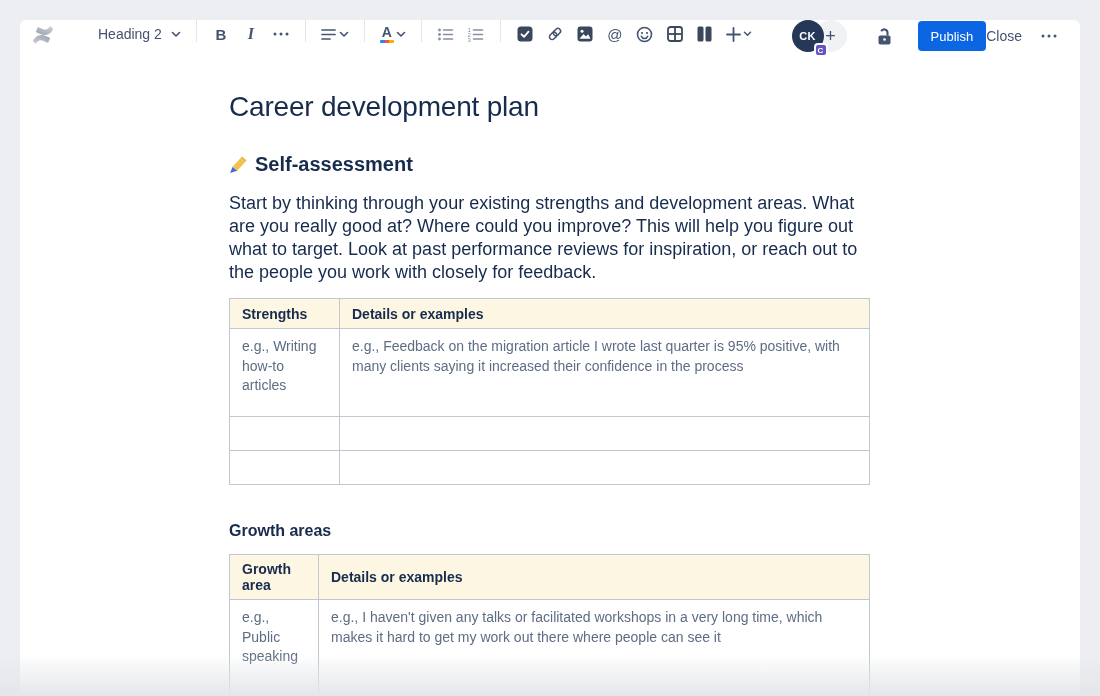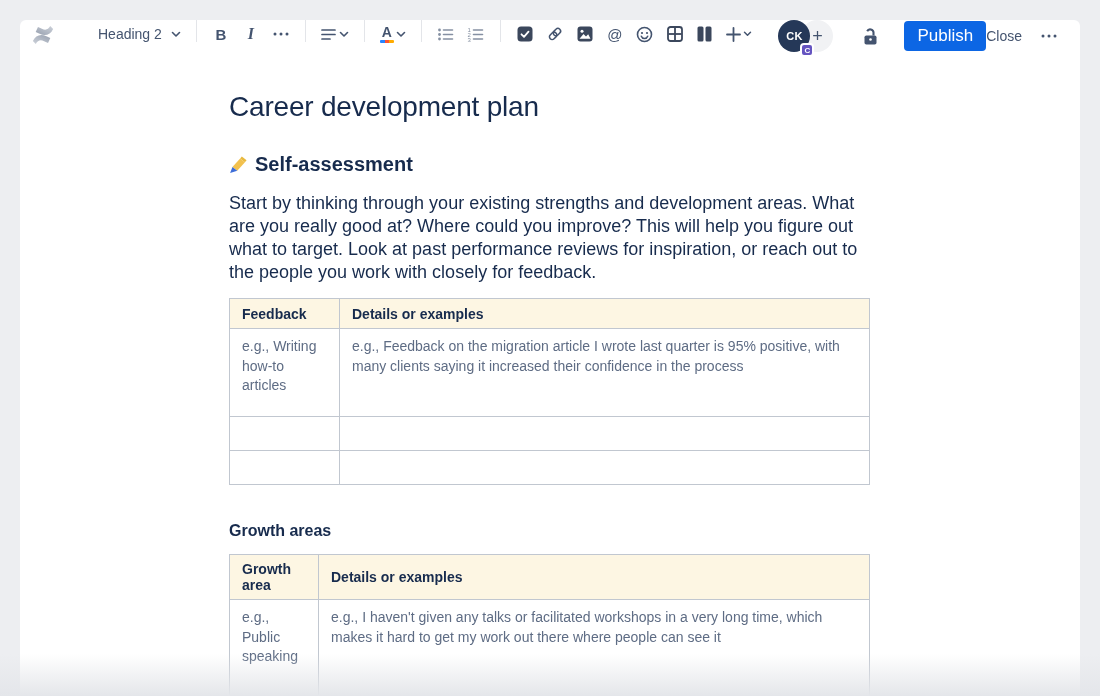--- a/index.html
+++ b/index.html
@@ -64,21 +64,21 @@
     width: 32px; height: 32px; border-radius: 50%;
     background: #F1F2F4; border: none; color: #44546F;
     font-size: 18px; font-weight: 400; line-height: 1;
     display: flex; align-items: center; justify-content: center;
     margin-left: -9px; z-index: 1; cursor: pointer;
   }
   .lock-btn { background: transparent; border: none; margin-right: 20px; cursor: pointer; display:flex; }
   .publish-btn {
     background: #0C66E4; color: #FFFFFF; border: none;
     height: 30px; padding: 0 13px; border-radius: 4px;
-    font-size: 17px; cursor: pointer; font-family: "Liberation Sans", sans-serif;
+    font-size: 13px; cursor: pointer; font-family: "Liberation Sans", sans-serif;
   }
   .close-btn {
     background: transparent; border: none; color: #44546F;
     font-size: 14px; cursor: pointer; font-family: "Liberation Sans", sans-serif;
   }
   .more-actions { margin-left: 14px; }
   
   .doc { width: 641px; margin-left: 209px; }
   .doc-title {
     margin-top: 22px; font-size: 28px; line-height: 34px;
@@ -314,21 +314,21 @@
     <p class="intro">Start by thinking through your existing strengths and development areas. What are you really good at? Where could you improve? This will help you figure out what to target. Look at past performance reviews for inspiration, or reach out to the people you work with closely for feedback.</p>
 
 
     <table class="doc-table">
       <colgroup>
           <col style="width:110px">
           <col>
         </colgroup>
       <thead>
         <tr>
-          <th>Feedback</th>
+          <th>Strengths</th>
           <th>Details or examples</th>
         </tr>
       </thead>
       <tbody>
         <tr class="row-tall">
           <td>e.g., Writing how-to articles</td>
           <td>e.g., Feedback on the migration article I wrote last quarter is 95% positive, with many clients saying it increased their confidence in the process</td>
         </tr>
         <tr class="row-short">
           <td></td>

